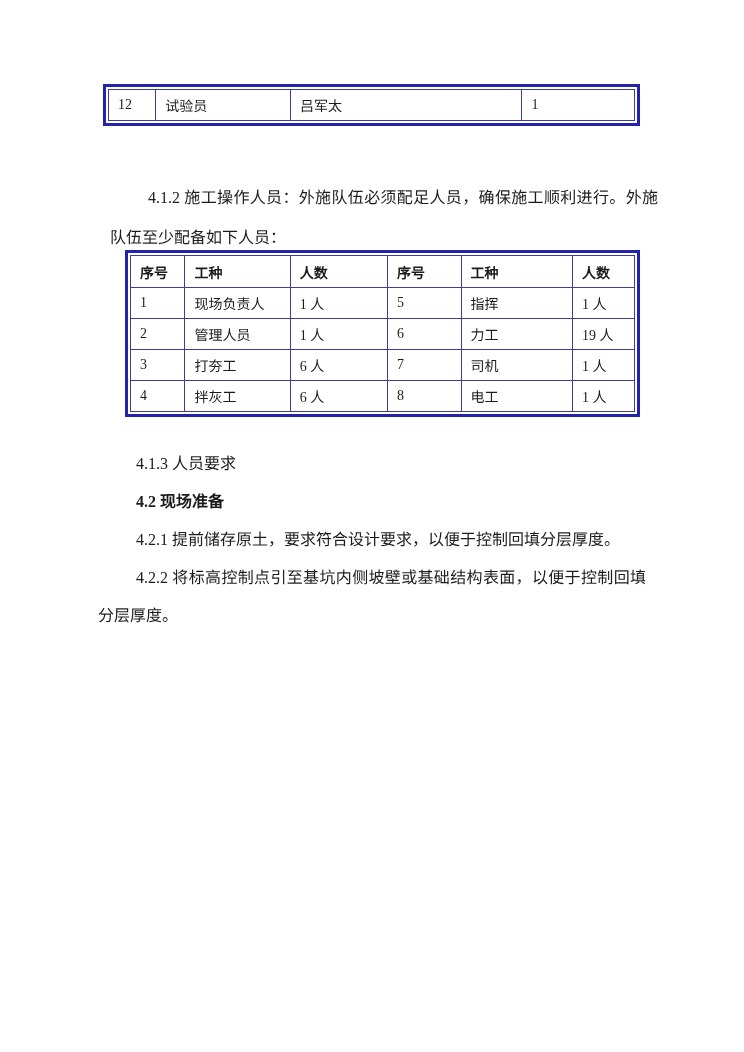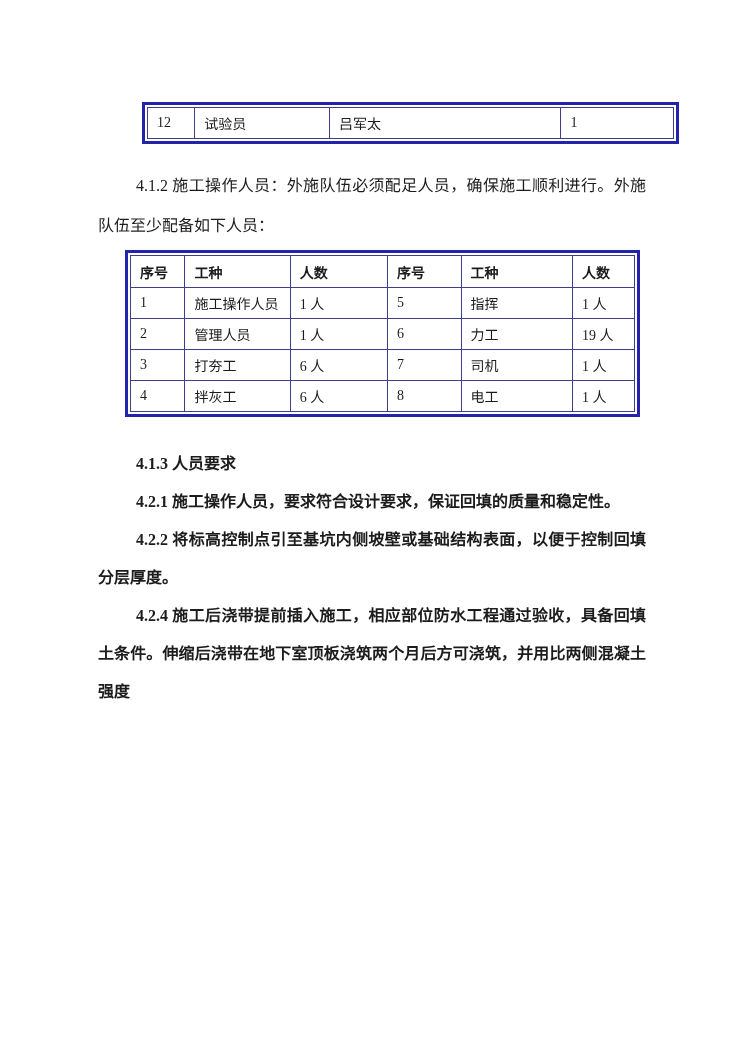--- a/index.html
+++ b/index.html
@@ -36,51 +36,50 @@
     border: 1px solid #3e3e8e;
     padding: 2px 4px 2px 9px;
     text-align: left;
     vertical-align: middle;
     font-weight: normal;
     white-space: nowrap;
     overflow: hidden;
   }
   table.doc-table th { font-weight: bold; font-family: Liberation Serif, serif; }
 
-  #top-table { left: 103px; top: 102px; width: 537px; margin-left: 39px; }
+  #top-table { left: 103px; top: 84px; width: 537px; }
   #top-table td { height: 26px; }
 
   #staffing-table { left: 125px; top: 250px; width: 515px; }
   #staffing-table th { height: 27px; }
   #staffing-table td { height: 26px; }
 
   
   .para {
     position: absolute;
     left: 98px;
     width: 548px;
     font-size: 16px;
     text-align: justify;
     text-indent: 38px;
-    margin: 0;
+    margin: 12px;
   }
   #para-412 { top: 166px; line-height: 40px; }
   .flow {
     position: absolute;
     left: 98px;
     top: 445px;
     width: 548px;
     font-size: 16px;
     line-height: 38px;
   }
   .flow p {
     margin: 0;
     text-align: justify;
     text-indent: 38px;
-    font-weight: bold;
   }
   .flow p.heading { font-weight: bold; }
 </style>
 </head>
 <body>
 
 <div class="page">
 
   <div class="dbl-border" id="top-table">
     <table class="doc-table">
@@ -117,21 +116,21 @@
           <tr>
         <th>序号</th>
         <th>工种</th>
         <th>人数</th>
         <th>序号</th>
         <th>工种</th>
         <th>人数</th>
       </tr>
       <tr>
         <td>1</td>
-        <td>施工操作人员</td>
+        <td>现场负责人</td>
         <td>1 人</td>
         <td>5</td>
         <td>指挥</td>
         <td>1 人</td>
       </tr>
       <tr>
         <td>2</td>
         <td>管理人员</td>
         <td>1 人</td>
         <td>6</td>
@@ -153,18 +152,18 @@
         <td>8</td>
         <td>电工</td>
         <td>1 人</td>
       </tr>
     </tbody>
       </table>
   </div>
 
   <div class="flow">
     <p>4.1.3 人员要求</p>
-    <p>4.2.1 施工操作人员，要求符合设计要求，保证回填的质量和稳定性。</p>
+    <p class="heading">4.2 现场准备</p>
+    <p>4.2.1 提前储存原土，要求符合设计要求，以便于控制回填分层厚度。</p>
     <p>4.2.2 将标高控制点引至基坑内侧坡壁或基础结构表面，以便于控制回填分层厚度。</p>
-    <p>4.2.4 施工后浇带提前插入施工，相应部位防水工程通过验收，具备回填土条件。伸缩后浇带在地下室顶板浇筑两个月后方可浇筑，并用比两侧混凝土强度</p>
   </div>
 
 </div>
 
 </body></html>

